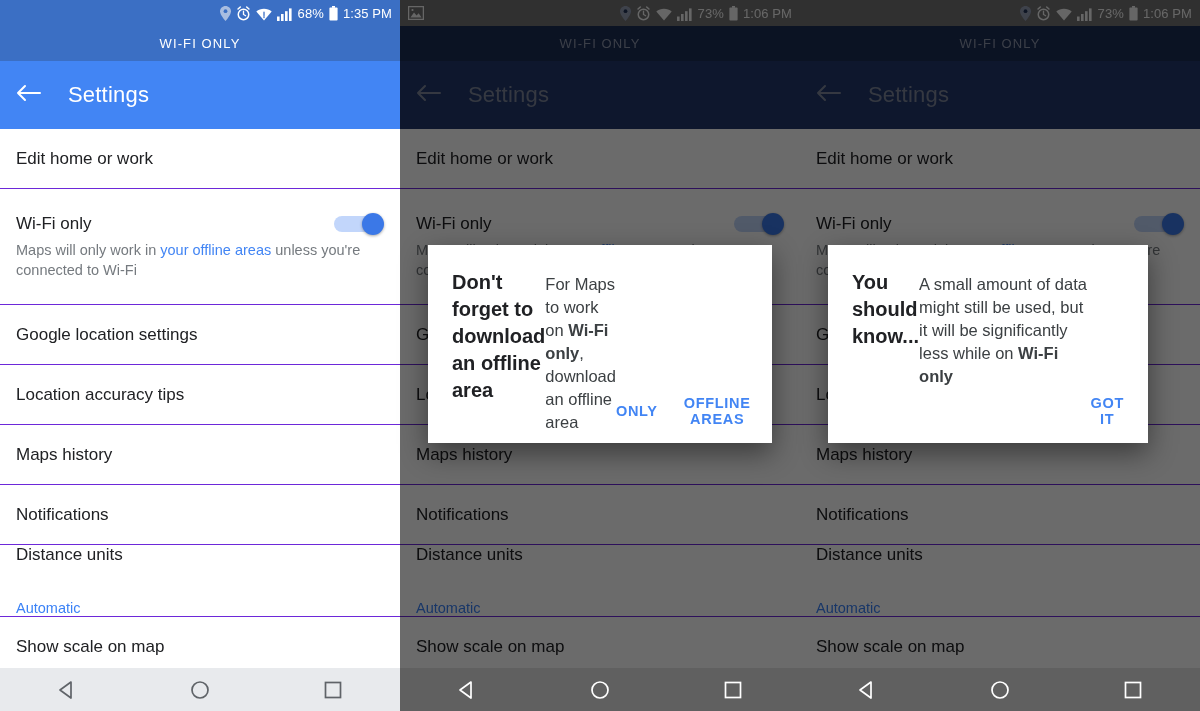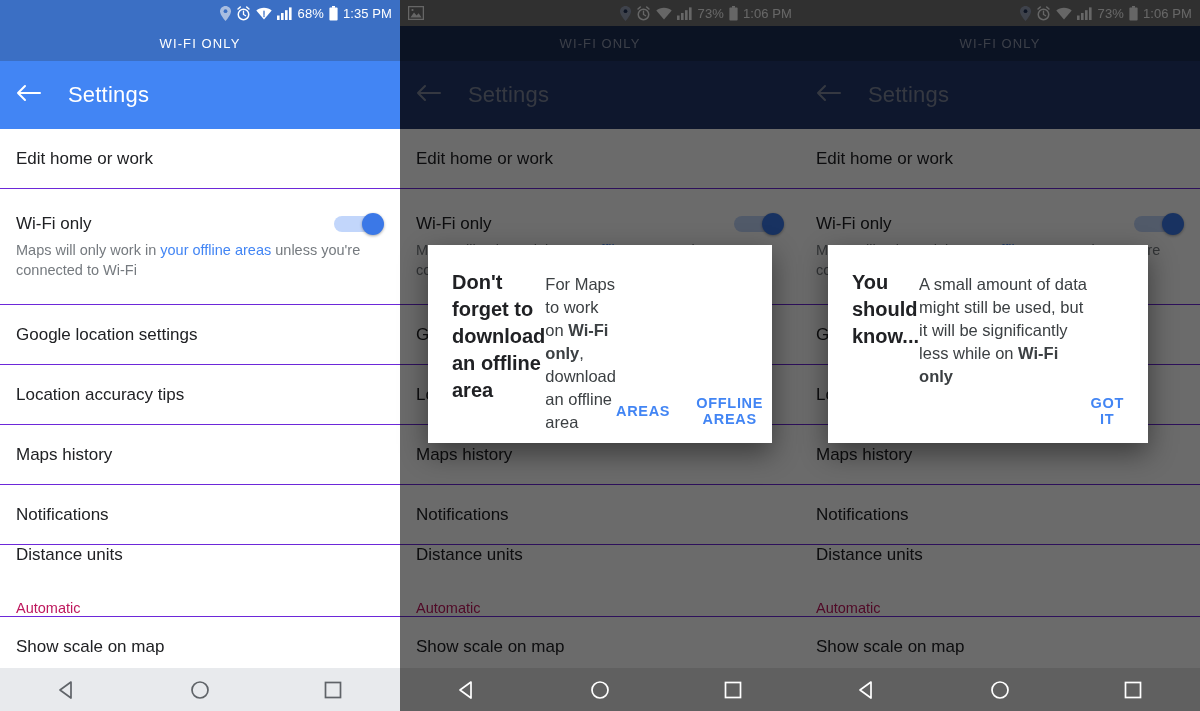--- a/index.html
+++ b/index.html
@@ -17,21 +17,21 @@
   .statusbar {
     height: 26px; width: 100%;
     display: flex; align-items: center;
     padding: 0 8px;
     font-size: 13px; color: #ffffff;
     position: relative; z-index: 5;
   }
   .panel.light .statusbar { background: #3b6fc4; }
   .panel.dark  .statusbar { background: #737373; }
   .sb-left { display: flex; align-items: center; gap: 6px; flex: 1; }
-  .sb-right { display: flex; align-items: center; gap: 5px; }
+  .sb-right { display: flex; align-items: flex-end; gap: 5px; }
   .sb-icon { display: inline-flex; align-items: center; }
   .sb-text { font-size: 13px; letter-spacing: 0.1px; }
   .panel.dark .sb-text, .panel.dark .sb-icon svg { opacity: .92; }
 
   
   .wifi-banner {
     height: 35px; width: 100%;
     display: flex; align-items: center; justify-content: center;
     font-size: 13px; letter-spacing: 1.1px; font-weight: 500;
     position: relative; z-index: 5;
@@ -61,21 +61,21 @@
     border-bottom: 1px solid #6d28d9;
     padding: 0 16px;
     display: flex; align-items: center;
     min-height: 60px;
   }
   .row.tall { min-height: 116px; align-items: flex-start; flex-direction: column; justify-content: center; }
   .row-main { display: flex; align-items: center; width: 100%; }
   .row-title { font-size: 17px; color: #202124; flex: 1; }
   .row-sub { font-size: 14.5px; color: #757a7f; margin-top: 5px; line-height: 20px; }
   .row-sub a, .link { color: #4285f4; text-decoration: none; }
-  .row-value { font-size: 14.5px; color: #be185d; margin-top: 3px; }
+  .row-value { font-size: 14.5px; color: #3b82f6; margin-top: 3px; }
 
   
   .toggle { width: 52px; height: 22px; position: relative; flex: 0 0 auto; }
   .toggle .track {
     position: absolute; left: 2px; top: 3px;
     width: 40px; height: 16px; border-radius: 9px;
     background: #c2d6fb;
   }
   .toggle .thumb {
     position: absolute; right: 0; top: 0;
@@ -465,21 +465,21 @@
             <rect x="3.5" y="3.5" width="15" height="15"></rect>
           </svg>
       </span>
     </div>
   </div>
 
   <div class="dialog" id="dialog-offline">
     <div class="dlg-title">Don't forget to download an offline area</div>
     <div class="dlg-body"><span>For Maps to work on </span><b>Wi-Fi only</b><span>, download an offline area</span></div>
     <div class="dlg-actions">
-      <button class="dlg-btn">AREAS</button>
+      <button class="dlg-btn">ONLY</button>
       <button class="dlg-btn">OFFLINE AREAS</button>
     </div>
   </div>
 
   <div class="dialog" id="dialog-know">
     <div class="dlg-title">You should know...</div>
     <div class="dlg-body"><span>A small amount of data might still be used, but it will be significantly less while on </span><b>Wi-Fi only</b><span></span></div>
     <div class="dlg-actions">
       <button class="dlg-btn">GOT IT</button>
     </div>

